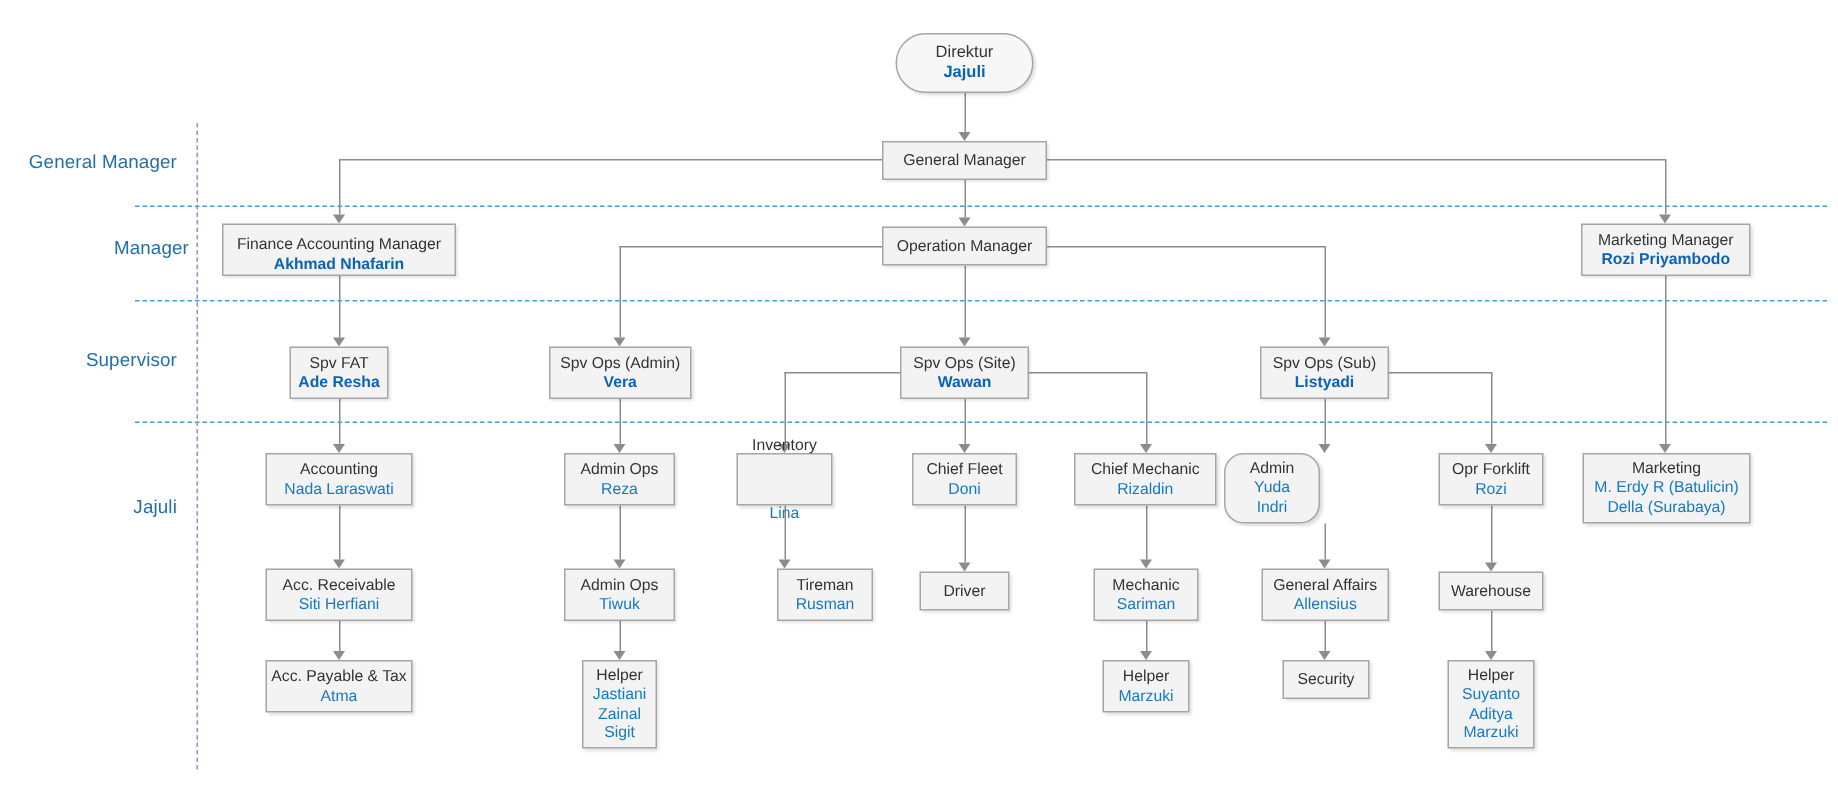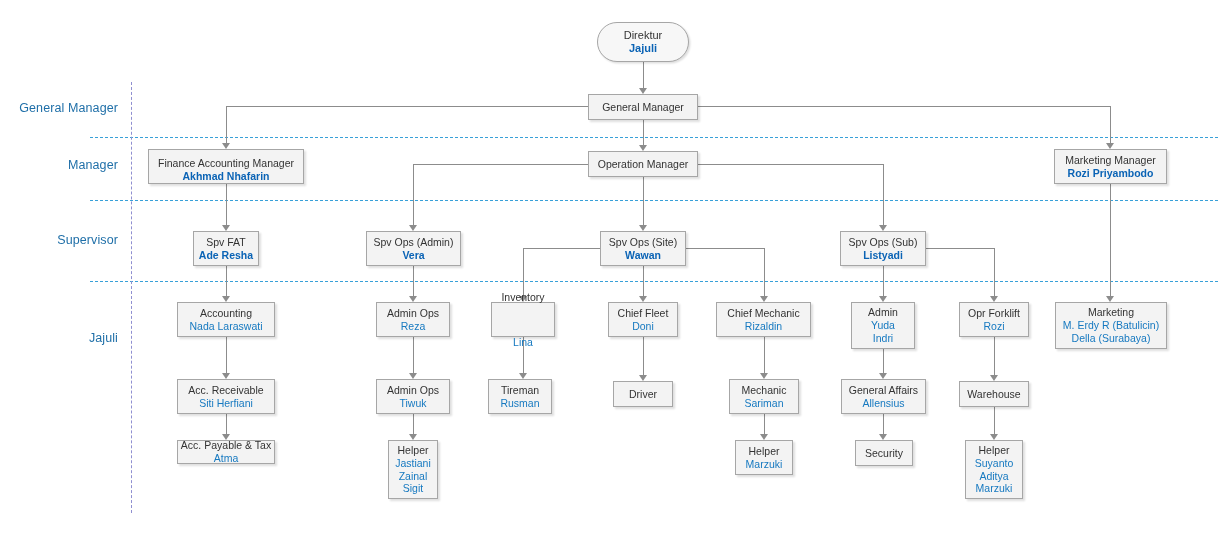--- a/index.html
+++ b/index.html
@@ -45,21 +45,21 @@
 <body>
 
 <div id="canvas">
 
   <div class="hline" style="left:90px;top:137px;width:1128px;"></div>
   <div class="hline" style="left:90px;top:200px;width:1128px;"></div>
   <div class="hline" style="left:90px;top:281px;width:1128px;"></div>
   <div class="vline" style="left:131px;top:82px;height:431px;"></div>
 
   <div class="tier-label" style="left:0px;top:101px;width:118px;">General Manager</div>
-  <div class="tier-label" style="left:0px;top:158px;width:118px;">Manager</div>
+  <div class="tier-label" style="left:8px;top:158px;width:118px;">Manager</div>
   <div class="tier-label" style="left:0px;top:233px;width:118px;">Supervisor</div>
   <div class="tier-label" style="left:0px;top:331px;width:118px;">Jajuli</div>
 
   <div class="conn v" style="left:643px;top:62px;height:26px;"></div>
   <div class="arrow" style="left:639px;top:88px;"></div>
 
   <div class="conn v" style="left:643px;top:120px;height:25px;"></div>
   <div class="arrow" style="left:639px;top:145px;"></div>
   <div class="conn h" style="left:226px;top:106px;width:362px;"></div>
   <div class="conn h" style="left:698px;top:106px;width:412px;"></div>
@@ -183,21 +183,21 @@
         <div class="name">Lina</div>
       </div>
       <div class="node" style="left: 608px; top: 302px; width: 70px; height: 35px;">
         <div class="title">Chief Fleet</div>
         <div class="name">Doni</div>
       </div>
       <div class="node" style="left: 716px; top: 302px; width: 95px; height: 35px;">
         <div class="title">Chief Mechanic</div>
         <div class="name">Rizaldin</div>
       </div>
-      <div class="node" style="left: 851px; top: 302px; width: 64px; height: 47px;">
+      <div class="node" style="left: 816px; top: 302px; width: 64px; height: 47px; border-radius: 13px;">
         <div class="title">Admin</div>
         <div class="name">Yuda</div>
         <div class="name">Indri</div>
       </div>
       <div class="node" style="left: 959px; top: 302px; width: 70px; height: 35px;">
         <div class="title">Opr Forklift</div>
         <div class="name">Rozi</div>
       </div>
       <div class="node" style="left: 1055px; top: 302px; width: 112px; height: 47px;">
         <div class="title">Marketing</div>
@@ -205,39 +205,39 @@
         <div class="name">Della (Surabaya)</div>
       </div>
       <div class="node" style="left: 177px; top: 379px; width: 98px; height: 35px;">
         <div class="title">Acc. Receivable</div>
         <div class="name">Siti Herfiani</div>
       </div>
       <div class="node" style="left: 376px; top: 379px; width: 74px; height: 35px;">
         <div class="title">Admin Ops</div>
         <div class="name">Tiwuk</div>
       </div>
-      <div class="node" style="left: 488px; top: 379px; width: 64px; height: 35px;">
+      <div class="node" style="left: 518px; top: 379px; width: 64px; height: 35px;">
         <div class="title">Tireman</div>
         <div class="name">Rusman</div>
       </div>
       <div class="node" style="left: 613px; top: 381px; width: 60px; height: 26px;">
         <div class="title">Driver</div>
       </div>
       <div class="node" style="left: 729px; top: 379px; width: 70px; height: 35px;">
         <div class="title">Mechanic</div>
         <div class="name">Sariman</div>
       </div>
       <div class="node" style="left: 841px; top: 379px; width: 85px; height: 35px;">
         <div class="title">General Affairs</div>
         <div class="name">Allensius</div>
       </div>
       <div class="node" style="left: 959px; top: 381px; width: 70px; height: 26px;">
         <div class="title">Warehouse</div>
       </div>
-      <div class="node" style="left: 177px; top: 440px; width: 98px; height: 24px;">
+      <div class="node" style="left: 177px; top: 440px; width: 98px; height: 35px;">
         <div class="title">Acc. Payable &amp; Tax</div>
         <div class="name">Atma</div>
       </div>
       <div class="node" style="left: 388px; top: 440px; width: 50px; height: 59px;">
         <div class="title">Helper</div>
         <div class="name">Jastiani</div>
         <div class="name">Zainal</div>
         <div class="name">Sigit</div>
       </div>
       <div class="node" style="left: 735px; top: 440px; width: 58px; height: 35px;">

